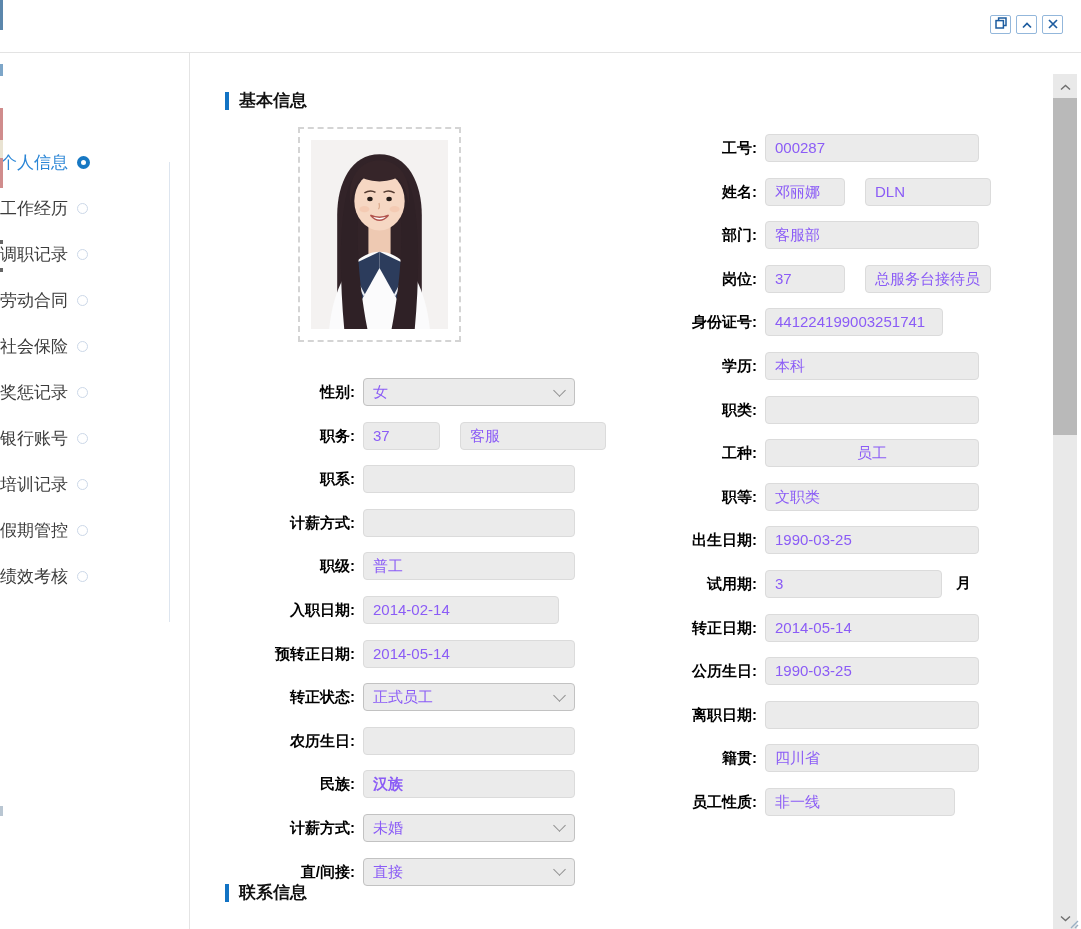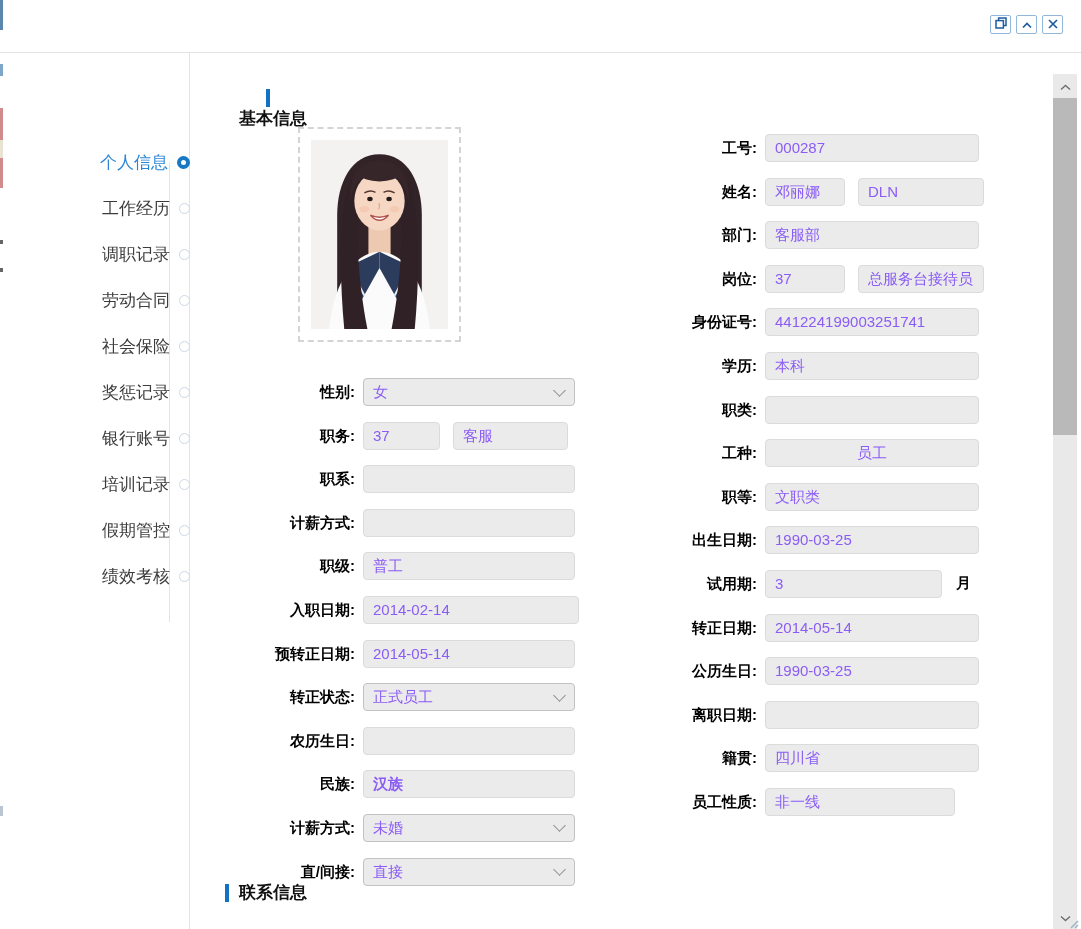--- a/index.html
+++ b/index.html
@@ -10,46 +10,46 @@
   .win-controls{position:absolute;top:15px;right:18px;display:flex;}
   .winbtn{width:21px;height:19px;border:1px solid #93b7db;background:#fff;display:flex;align-items:center;
           justify-content:center;margin-left:5px;padding:0;border-radius:2px;cursor:pointer;}
   
   .edge-strip{position:absolute;left:0;top:0;width:3px;height:929px;z-index:5;}
   .edge-seg{position:absolute;left:0;width:3px;}
   
   .sidebar{position:absolute;left:0;top:53px;width:190px;height:876px;background:#fff;border-right:1px solid #e4e4e4;box-sizing:border-box;}
   .timeline-line{position:absolute;left:169px;top:109px;width:1px;height:460px;background:#dde5ef;}
   .nav{position:absolute;left:0;top:86px;width:190px;}
-  .nav-item{display:flex;align-items:center;justify-content:flex-end;height:46px;cursor:pointer;}
+  .nav-item{display:flex;align-items:center;height:46px;cursor:pointer;}
   .nav-label{font-size:17px;color:#3c3c3c;margin-right:9px;}
   .nav-dot{width:11px;height:11px;border-radius:50%;background:#fff;border:1.5px solid #ccd8e8;box-sizing:border-box;flex:0 0 auto;}
   .nav-item.active .nav-label{color:#2b86d6;}
   .nav-item.active .nav-dot{width:13px;height:13px;border:4px solid #1778c3;}
   
   .sec-header{position:absolute;display:flex;align-items:center;}
   .sec-bar{width:4px;height:18px;background:#1273c4;margin-right:10px;}
   .sec-title{font-size:17px;font-weight:700;color:#111;}
-  .sec-basic{left:239px;top:89px;flex-direction:column;}
+  .sec-basic{left:225px;top:89px;}
   .sec-contact{left:225px;top:881px;}
   
   .photo-box{position:absolute;left:298px;top:127px;width:163px;height:215px;border:2px dashed #d4d4d4;
              box-sizing:border-box;background:#fff;padding:11px;cursor:pointer;}
   .photo-box svg{display:block;width:100%;height:100%;}
   
   .fcol{position:absolute;}
   .col-left{left:225px;top:378px;}
   .col-right{left:640px;top:134px;}
   .frow{display:flex;align-items:center;height:28px;margin-bottom:15.6px;}
   .flabel{text-align:right;font-weight:700;font-size:15px;color:#000;padding-right:8px;box-sizing:content-box;line-height:28px;white-space:nowrap;}
   .col-left .flabel{width:130px;}
   .col-right .flabel{width:117px;}
   .finput{height:28px;background:#ebebeb;border:1px solid #dbdbdb;border-radius:4px;padding:0 9px;
           font-size:15px;color:#8b5cf6;line-height:26px;box-sizing:border-box;white-space:nowrap;overflow:hidden;}
-  .finput + .finput{margin-left:13px;}
+  .finput + .finput{margin-left:20px;}
   .fselect{border-color:#c2c2c2;display:flex;align-items:center;justify-content:space-between;padding-right:10px;cursor:pointer;}
   .chev{width:8px;height:8px;border-right:1.6px solid #8f8f8f;border-bottom:1.6px solid #8f8f8f;
         transform:rotate(45deg);margin-top:-4px;flex:0 0 auto;}
   .funit{font-weight:700;font-size:15px;color:#000;margin-left:14px;}
   
   .scrollbar{position:absolute;right:4px;top:74px;width:24px;height:855px;background:#e9e9e9;}
   .scroll-btn{position:absolute;left:0;width:24px;height:24px;background:#e9e9e9;display:flex;align-items:center;justify-content:center;cursor:pointer;}
   .scroll-btn.up{top:0;}
   .scroll-btn.down{bottom:0;}
   .scroll-thumb{position:absolute;left:0;top:24px;width:24px;height:337px;background:#b9b9b9;cursor:pointer;}
@@ -174,37 +174,37 @@
       <div class="frow">
         <label class="flabel">性别:</label>
         <div class="finput fselect" style="width: 212px;">
           <span>女</span>
           <span class="chev"></span>
         </div>
       </div>
       <div class="frow">
         <label class="flabel">职务:</label>
         <div class="finput" style="width: 77px;">37</div>
-        <div class="finput" style="width: 115px;">客服</div>
+        <div class="finput" style="width: 146px;">客服</div>
       </div>
       <div class="frow">
         <label class="flabel">职系:</label>
         <div class="finput" style="width: 212px;"></div>
       </div>
       <div class="frow">
         <label class="flabel">计薪方式:</label>
         <div class="finput" style="width: 212px;"></div>
       </div>
       <div class="frow">
         <label class="flabel">职级:</label>
         <div class="finput" style="width: 212px;">普工</div>
       </div>
       <div class="frow">
         <label class="flabel">入职日期:</label>
-        <div class="finput" style="width: 216px;">2014-02-14</div>
+        <div class="finput" style="width: 196px;">2014-02-14</div>
       </div>
       <div class="frow">
         <label class="flabel">预转正日期:</label>
         <div class="finput" style="width: 212px;">2014-05-14</div>
       </div>
       <div class="frow">
         <label class="flabel">转正状态:</label>
         <div class="finput fselect" style="width: 212px;">
           <span>正式员工</span>
           <span class="chev"></span>
@@ -247,21 +247,21 @@
         <label class="flabel">部门:</label>
         <div class="finput" style="width: 214px;">客服部</div>
       </div>
       <div class="frow">
         <label class="flabel">岗位:</label>
         <div class="finput" style="width: 80px;">37</div>
         <div class="finput" style="width: 126px;">总服务台接待员</div>
       </div>
       <div class="frow">
         <label class="flabel">身份证号:</label>
-        <div class="finput" style="width: 214px;">441224199003251741</div>
+        <div class="finput" style="width: 178px;">441224199003251741</div>
       </div>
       <div class="frow">
         <label class="flabel">学历:</label>
         <div class="finput" style="width: 214px;">本科</div>
       </div>
       <div class="frow">
         <label class="flabel">职类:</label>
         <div class="finput" style="width: 214px;"></div>
       </div>
       <div class="frow">

